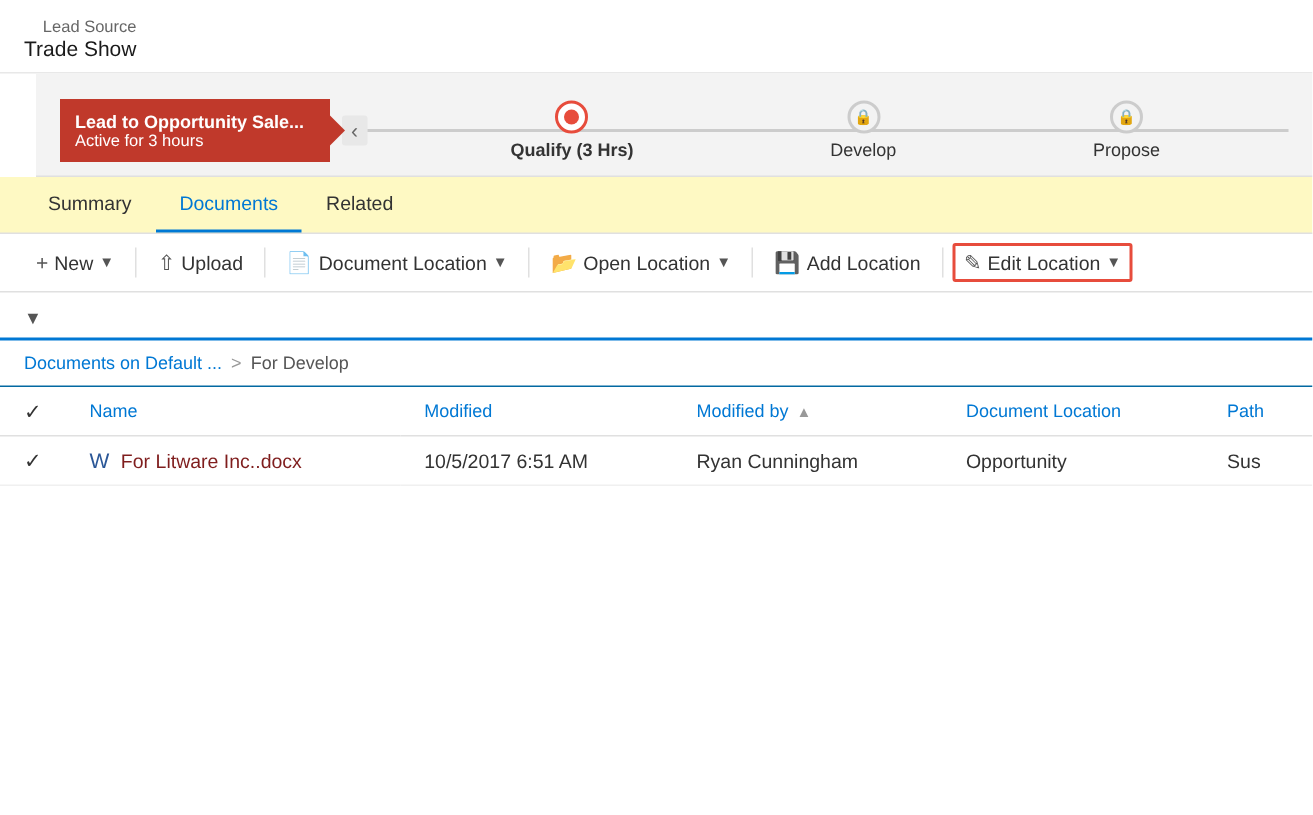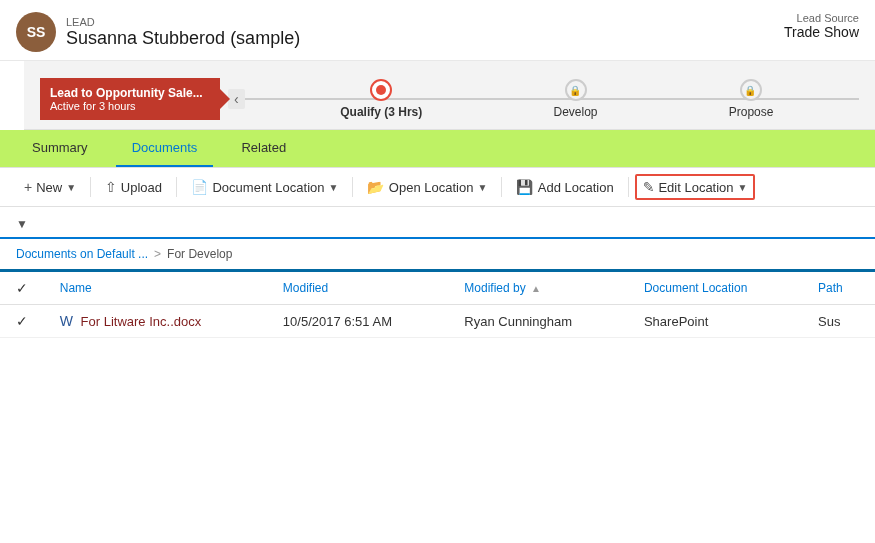--- a/index.html
+++ b/index.html
@@ -29,40 +29,40 @@
     .stage-item { display: flex; flex-direction: column; align-items: center; gap: 4px; }
     .stage-circle { width: 22px; height: 22px; border-radius: 50%; border: 2px solid #ccc; background: #fff; display: flex; align-items: center; justify-content: center; }
     .stage-circle.active { border: 2px solid #e74c3c; }
     .stage-circle.active::after { content: ''; width: 10px; height: 10px; border-radius: 50%; background: #e74c3c; }
     .stage-circle.locked { border: 2px solid #ccc; background: #f3f3f3; }
     .stage-label { font-size: 12px; color: #333; font-weight: 500; white-space: nowrap; }
     .stage-label.active { color: #333; font-weight: 700; }
     .lock-icon { font-size: 10px; color: #999; }
 
     
-    .nav-tabs { display: flex; gap: 12px; padding: 0 16px; border-bottom: 1px solid #e0e0e0; background: #bef264; }
+    .nav-tabs { display: flex; gap: 0; padding: 0 16px; border-bottom: 1px solid #e0e0e0; background: #fef9c3; }
     .nav-tab { padding: 10px 16px; font-size: 13px; cursor: pointer; color: #333; border-bottom: 2px solid transparent; }
     .nav-tab.active { color: #0078d4; border-bottom: 2px solid #0078d4; font-weight: 500; }
 
     
     .toolbar { display: flex; align-items: center; gap: 4px; padding: 6px 16px; border-bottom: 1px solid #e0e0e0; background: #fff; flex-wrap: wrap; }
     .toolbar-btn { display: flex; align-items: center; gap: 4px; padding: 5px 8px; font-size: 13px; color: #333; cursor: pointer; border: none; background: none; white-space: nowrap; }
     .toolbar-btn .btn-icon { font-size: 14px; color: #555; }
     .toolbar-btn .chevron { font-size: 10px; color: #555; }
     .toolbar-sep { width: 1px; height: 20px; background: #e0e0e0; margin: 0 2px; }
     .toolbar-btn.highlighted { border: 2px solid #e74c3c; border-radius: 2px; padding: 3px 6px; }
 
     
     .grid-header { display: flex; align-items: center; gap: 6px; padding: 10px 16px 6px 16px; }
     .grid-title { font-size: 15px; font-weight: 600; color: #1a1a1a; }
     .grid-chevron { font-size: 12px; color: #555; cursor: pointer; }
 
     
     .grid-section { border-top: 2px solid #0078d4; background: #fff; }
-    .breadcrumb-bar { display: flex; align-items: center; gap: 6px; padding: 8px 16px; font-size: 12px; color: #555; border-bottom: 3px solid #0369a1; }
+    .breadcrumb-bar { display: flex; align-items: center; gap: 6px; padding: 8px 16px; font-size: 12px; color: #555; border-bottom: 1px solid #0369a1; }
     .breadcrumb-link { color: #0078d4; cursor: pointer; }
     .breadcrumb-sep { color: #999; }
 
     
     .table-wrap { overflow: hidden; }
     table { width: 100%; border-collapse: collapse; }
     thead tr { background: #fff; }
     thead th { padding: 8px 16px; text-align: left; font-size: 12px; color: #0078d4; font-weight: 500; border-bottom: 1px solid #e0e0e0; cursor: pointer; white-space: nowrap; }
     thead th:first-child { width: 40px; }
     thead th .sort-icon { font-size: 10px; color: #999; margin-left: 2px; }
@@ -70,29 +70,20 @@
     tbody td { padding: 8px 16px; font-size: 13px; color: #333; white-space: nowrap; }
     tbody td.check-cell { text-align: center; }
     .check-mark { color: #333; font-size: 14px; }
     .file-icon { color: #2b5797; font-size: 14px; margin-right: 4px; }
     .file-link { color: #7f1d1d; cursor: pointer; text-decoration: none; }
   </style>
 </head>
 <body>
 
 <div class="header">
-  <div class="header-left">
-    <div class="avatar">
-      <span>SS</span>
-    </div>
-    <div class="lead-info">
-      <div class="lead-label">LEAD</div>
-      <div class="lead-name">Susanna Stubberod (sample)</div>
-    </div>
-  </div>
   <div class="header-right">
     <div class="lead-source-label">Lead Source</div>
     <div class="lead-source-value">Trade Show</div>
   </div>
 </div>
 
 <div class="progress-section">
   <div class="lead-banner">
     <div class="banner-title">Lead to Opportunity Sale...</div>
     <div class="banner-sub">Active for 3 hours</div>
@@ -203,19 +194,19 @@
         <tr>
           <td class="check-cell">
             <span class="check-mark">✓</span>
           </td>
           <td>
             <span class="file-icon">W</span>
             <a class="file-link">For Litware Inc..docx</a>
           </td>
           <td>10/5/2017 6:51 AM</td>
           <td>Ryan Cunningham</td>
-          <td>SharePoint</td>
+          <td>Opportunity</td>
           <td>Sus</td>
         </tr>
       </tbody>
     </table>
   </div>
 </div>
 
 </body></html>

